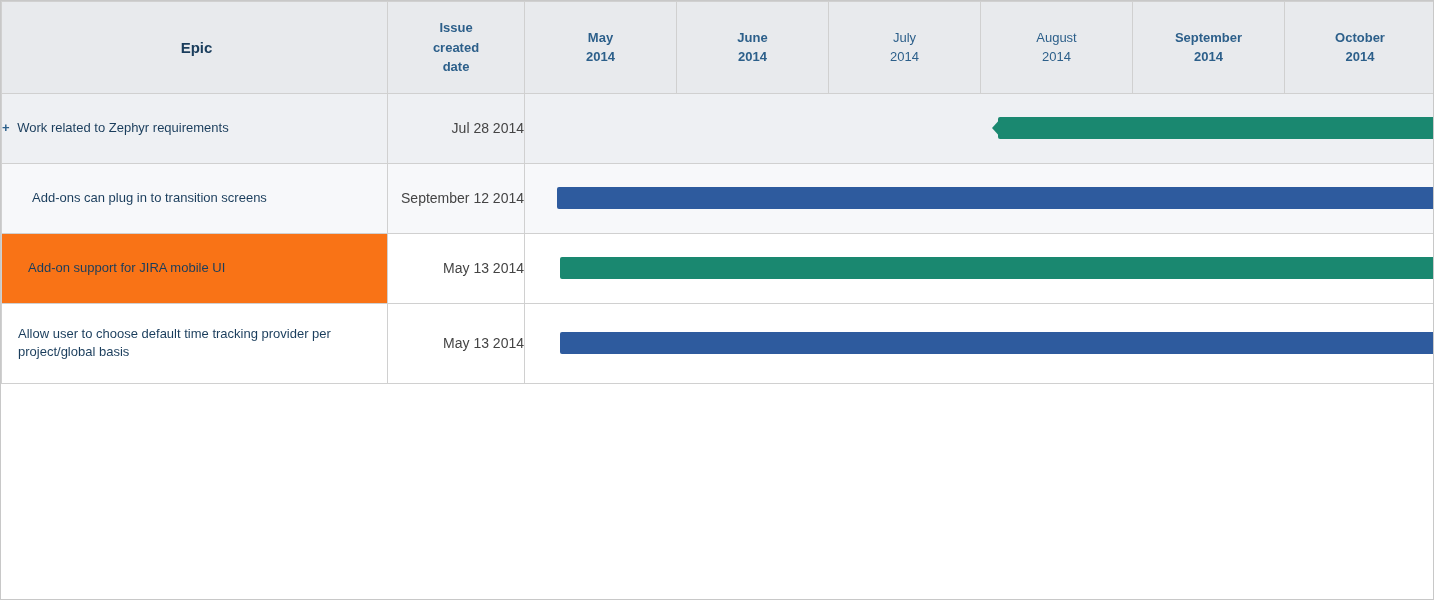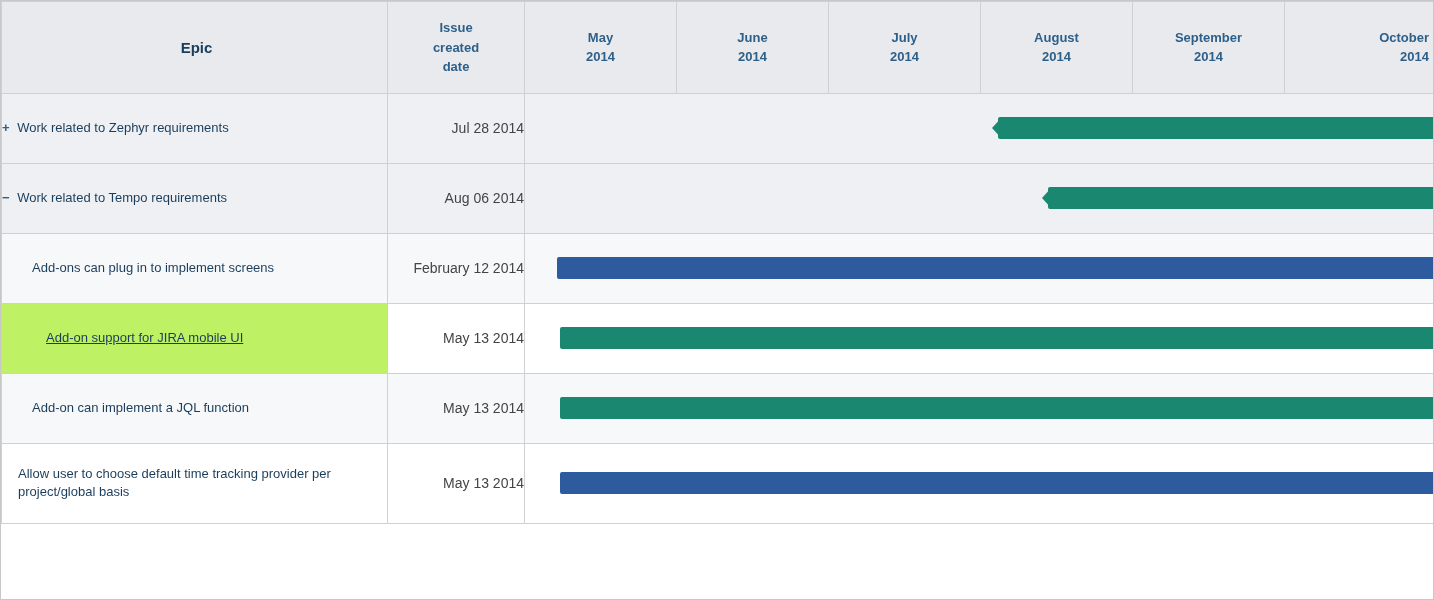--- a/index.html
+++ b/index.html
@@ -107,85 +107,64 @@
       <col style="width:151px">
     </colgroup>
     <thead>
       <tr class="header-row">
         <th class="header-epic">Epic</th>
         <th class="header-date" style="text-align:center; line-height:1.5; padding:16px 6px;">
           <span>Issue<br>created<br>date</span>
         </th>
         <th style="text-align:center; color:#2c5f8a; font-weight:600; padding:4px 6px; line-height:1.5;">May<br>2014</th>
         <th style="text-align:center; color:#2c5f8a; font-weight:600; padding:10px 6px; line-height:1.5;">June<br>2014</th>
-        <th style="text-align:center; color:#2c5f8a; font-weight:700; padding:10px 6px; line-height:1.5;">July<br>2014</th>
-        <th style="text-align:center; color:#2c5f8a; font-weight:700; padding:0 6px; line-height:1.5;">August<br>2014</th>
+        <th style="text-align:center; color:#2c5f8a; font-weight:400; padding:10px 6px; line-height:1.5;">July<br>2014</th>
+        <th style="text-align:center; color:#2c5f8a; font-weight:400; padding:0 6px; line-height:1.5;">August<br>2014</th>
         <th style="text-align:center; color:#2c5f8a; font-weight:600; padding:22px 6px; line-height:1.5;">September<br>2014</th>
-        <th style="text-align:right; color:#2c5f8a; font-weight:600; padding:10px 6px; line-height:1.5;">October<br>2014</th>
+        <th style="text-align:center; color:#2c5f8a; font-weight:600; padding:10px 6px; line-height:1.5;">October<br>2014</th>
       </tr>
     </thead>
     <tbody>
 
       <tr class="data-row row-zephyr">
         <td class="cell-epic" style="background:#eef0f3;">
           <span class="prefix" style="color:#2c5f8a; font-weight:bold; margin-right:4px;">+</span>
           <span>Work related to Zephyr requirements</span>
         </td>
         <td class="cell-date" style="background:#eef0f3;">Jul 28 2014</td>
         <td colspan="6" style="background:#eef0f3; position:relative; padding:0; height:70px;">
 
           <div style="position:absolute; top:50%; transform:translateY(-50%); left:52%; right:0; height:22px; background:#1a8870; border-radius:2px 0 0 2px;"></div>
 
           <div style="position:absolute; top:50%; transform:translateY(-50%); left:calc(52% - 6px); width:0; height:0; border-top:11px solid transparent; border-bottom:11px solid transparent; border-right:10px solid #1a8870;"></div>
         </td>
       </tr>
 
-      <tr class="data-row row-tempo">
-        <td class="cell-epic" style="background:#eef0f3;">
-          <span class="prefix" style="color:#2c5f8a; font-weight:bold; margin-right:4px;">−</span>
-          <span>Work related to Tempo requirements</span>
-        </td>
-        <td class="cell-date" style="background:#eef0f3;">Aug 06 2014</td>
-        <td colspan="6" style="background:#eef0f3; position:relative; padding:0; height:70px;">
-
-          <div style="position:absolute; top:50%; transform:translateY(-50%); left:57.5%; right:0; height:22px; background:#1a8870; border-radius:2px 0 0 2px;"></div>
-          <div style="position:absolute; top:50%; transform:translateY(-50%); left:calc(57.5% - 6px); width:0; height:0; border-top:11px solid transparent; border-bottom:11px solid transparent; border-right:10px solid #1a8870;"></div>
-        </td>
-      </tr>
 
       <tr class="data-row row-addons">
         <td class="cell-epic child" style="background:#f7f8fa; padding-left:30px;">
-          <span>Add-ons can plug in to implement screens</span>
+          <span>Add-ons can plug in to transition screens</span>
         </td>
-        <td class="cell-date" style="background:#f7f8fa;">February 12 2014</td>
+        <td class="cell-date" style="background:#f7f8fa;">September 12 2014</td>
         <td colspan="6" style="background:#f7f8fa; position:relative; padding:0; height:70px;">
 
           <div style="position:absolute; top:50%; transform:translateY(-50%); left:3.5%; right:0; height:22px; background:#2e5b9e; border-radius:2px 0 0 2px;"></div>
         </td>
       </tr>
 
       <tr class="data-row row-mobile">
-        <td class="cell-epic child" style="background:#bef264; padding-left:44px;text-decoration:underline;">
+        <td class="cell-epic child" style="background:#f97316; padding-left:26px;">
           <span>Add-on support for JIRA mobile UI</span>
         </td>
         <td class="cell-date" style="background:#fff;">May 13 2014</td>
         <td colspan="6" style="background:#fff; position:relative; padding:0; height:70px;">
           <div style="position:absolute; top:50%; transform:translateY(-50%); left:3.8%; right:0; height:22px; background:#1a8870; border-radius:2px 0 0 2px;"></div>
         </td>
       </tr>
 
-      <tr class="data-row row-jql">
-        <td class="cell-epic child" style="background:#f7f8fa; padding-left:30px;">
-          <span>Add-on can implement a JQL function</span>
-        </td>
-        <td class="cell-date" style="background:#f7f8fa;">May 13 2014</td>
-        <td colspan="6" style="background:#f7f8fa; position:relative; padding:0; height:70px;">
-          <div style="position:absolute; top:50%; transform:translateY(-50%); left:3.8%; right:0; height:22px; background:#1a8870; border-radius:2px 0 0 2px;"></div>
-        </td>
-      </tr>
 
       <tr class="data-row row-tracking">
         <td class="cell-epic child" style="background:#fff; padding-left:16px;">
           <span>Allow user to choose default time tracking provider per project/global basis</span>
         </td>
         <td class="cell-date" style="background:#fff;">May 13 2014</td>
         <td colspan="6" style="background:#fff; position:relative; padding:0; height:80px;">
           <div style="position:absolute; top:50%; transform:translateY(-50%); left:3.8%; right:0; height:22px; background:#2e5b9e; border-radius:2px 0 0 2px;"></div>
         </td>
       </tr>

